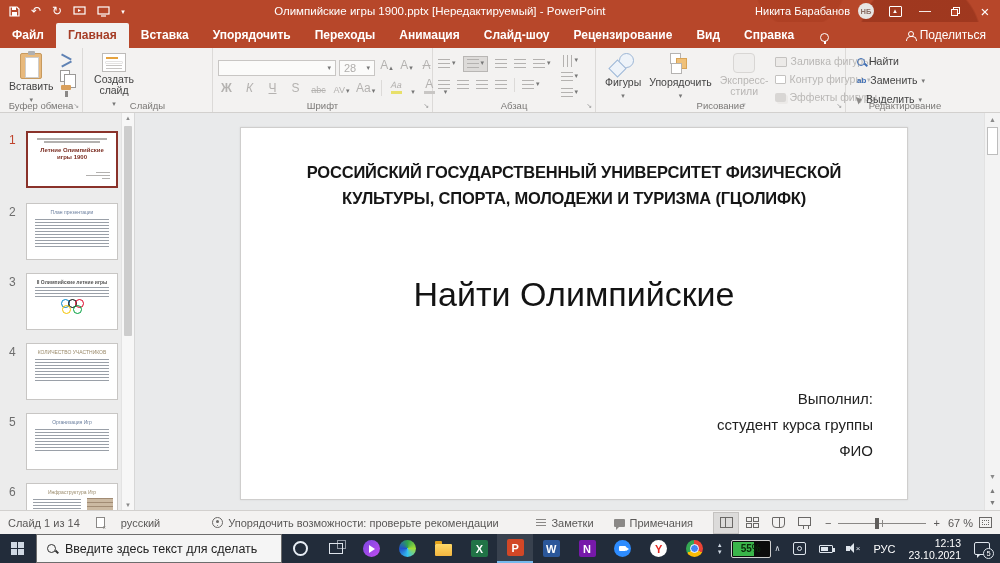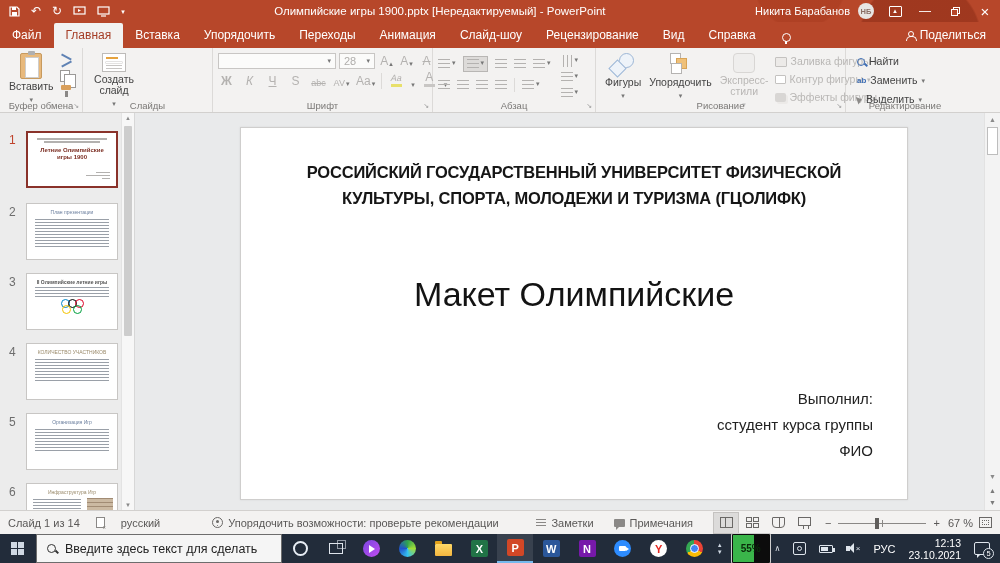--- a/index.html
+++ b/index.html
@@ -20,21 +20,21 @@
   .winbtns{display:flex;height:22px;}
   .winbtn{width:30px;display:flex;align-items:center;justify-content:center;font-size:12px;color:#fff;}
   .ribopt{width:13px;height:11px;border:1px solid #fff;border-radius:1px;display:flex;align-items:center;justify-content:center;font-size:7px;}
   .restore-ic{position:relative;width:9px;height:9px;}
   .restore-ic i{position:absolute;width:7px;height:7px;border:1px solid #fff;display:block;}
   .restore-ic i:first-child{top:0;right:0;}
   .restore-ic i:last-child{bottom:0;left:0;background:#b7472a;}
 
   
   .tabrow{position:absolute;top:22px;left:0;right:0;height:26px;background:#b7472a;display:flex;align-items:flex-end;color:#fff;font-size:12px;}
-  .tab{padding:5px 12px 6px;white-space:nowrap;cursor:default;}
+  .tab{padding:5px 12px 6px;white-space:nowrap;cursor:default;font-weight:bold;}
   .tab.active{background:#f3f2f1;color:#a53d26;border-radius:2px 2px 0 0;}
   .tellme{display:flex;align-items:center;gap:6px;margin-left:14px;padding-bottom:6px;color:#fbe2da;}
   .share{display:flex;align-items:center;gap:5px;margin-left:auto;margin-right:14px;padding-bottom:6px;}
   .bulb{width:9px;height:9px;border:1.2px solid #fff;border-radius:50%;position:relative;}
   .bulb::after{content:"";position:absolute;left:2.5px;bottom:-3px;width:2px;height:3px;background:#fff;}
   .person{width:9px;height:9px;position:relative;}
   .person::before{content:"";position:absolute;top:0;left:2.5px;width:4px;height:4px;border:1px solid #fff;border-radius:50%;}
   .person::after{content:"";position:absolute;bottom:-1px;left:0;width:9px;height:4px;border:1px solid #fff;border-bottom:none;border-radius:5px 5px 0 0;}
 
   
@@ -63,21 +63,21 @@
   .brush::before{content:"";position:absolute;left:1px;top:0;width:10px;height:5px;background:#d9a05c;border-radius:1px;}
   .brush::after{content:"";position:absolute;left:5px;top:6px;width:3px;height:6px;background:#8a8886;}
   .newslide{width:24px;height:19px;background:#fff;border:1px solid #bdbbb9;position:relative;}
   .newslide::before{content:"";position:absolute;left:3px;top:3px;width:12px;height:2px;background:#e6a33e;}
   .newslide::after{content:"";position:absolute;left:3px;top:8px;width:16px;height:1px;box-shadow:0 0 0 .5px #c8c6c4,0 3px 0 0 #c8c6c4,0 6px 0 0 #c8c6c4;}
   .lay-ic{width:13px;height:11px;border:1px solid #9b99c9;background:#eef0fa;position:relative;}
   .lay-ic::after{content:"";position:absolute;left:2px;top:2px;width:5px;height:5px;background:#8db3e2;}
   .res-ic{width:13px;height:11px;border:1px solid #b0a0d0;background:#f3eefc;position:relative;}
   .sec-ic{width:13px;height:11px;border-top:2px solid #e8a33d;background:repeating-linear-gradient(#c8c6c4 0 1px,transparent 1px 4px);}
   
-  .combo{height:16px;border:1px solid #c8c6c4;background:#fbfbfa;color:#b0aeac;display:flex;align-items:center;justify-content:space-between;padding:0 4px;font-size:11px;}
+  .combo{height:16px;border:1px solid #c8c6c4;background:#fbfbfa;color:#b0aeac;display:flex;align-items:center;justify-content:space-between;padding:0 4px;font-size:11px;margin-top:8px;}
   .fbtn{min-width:17px;height:17px;display:flex;align-items:flex-end;justify-content:center;padding-bottom:1px;font-size:12px;color:#b4b2b0;gap:1px;}
   .fbtn .bar{display:block;width:11px;height:3px;margin-top:1px;}
   .lines-ic{width:12px;height:10px;background:repeating-linear-gradient(to bottom,#b4b2b0 0 1.5px,transparent 1.5px 4px);}
   .pressed{background:#dddbd9;border:1px solid #b8b6b4;}
   
   .shape2{position:relative;width:26px;height:22px;}
   .shape2::before{content:"";position:absolute;right:2px;top:0;width:13px;height:13px;border:1.4px solid #9db7d6;border-radius:50% 50% 50% 0;background:#eef3f9;}
   .shape2::after{content:"";position:absolute;left:1px;bottom:0;width:11px;height:11px;border:1.4px solid #9db7d6;background:#eef3f9;transform:rotate(45deg);}
   .arrange-ic{position:relative;width:24px;height:22px;}
   .arrange-ic i{position:absolute;width:11px;height:11px;border:1px solid #b5b3b1;background:#fff;}
@@ -183,21 +183,21 @@
   .pp{background:#d24726;}
   .wd{background:#2b579a;}
   .on{background:#7719aa;}
   .zoomapp{width:17px;height:17px;border-radius:50%;background:#2d8cff;display:flex;align-items:center;justify-content:center;}
   .zoomapp i{width:7px;height:5px;background:#fff;border-radius:1px;position:relative;display:block;}
   .zoomapp i::after{content:"";position:absolute;right:-3px;top:0.5px;border-left:3px solid #fff;border-top:2px solid transparent;border-bottom:2px solid transparent;}
   .ya{width:17px;height:17px;border-radius:50%;background:#fff;color:#e52620;font-weight:bold;font-size:11px;display:flex;align-items:center;justify-content:center;}
   .chrome{width:17px;height:17px;border-radius:50%;background:conic-gradient(#ea4335 0 33%,#fbbc05 33% 66%,#34a853 66% 100%);position:relative;}
   .chrome::after{content:"";position:absolute;inset:4px;background:#4285f4;border:1.5px solid #fff;border-radius:50%;}
   .updn{display:flex;flex-direction:column;justify-content:center;gap:1px;width:16px;align-items:center;font-size:6px;color:#cfd8e3;}
-  .battwidget{width:44px;height:31px;background:#0c0c0c;border:1px solid #cfcfcf;border-radius:2px;align-self:center;position:relative;margin:0 4px;}
+  .battwidget{width:44px;height:18px;background:#0c0c0c;border:1px solid #cfcfcf;border-radius:2px;align-self:center;position:relative;margin:0 4px;}
   .battwidget i{position:absolute;left:1px;top:1px;bottom:1px;width:55%;background:#3ab54a;}
   .battwidget b{position:absolute;inset:0;display:flex;align-items:center;justify-content:center;font-size:10px;color:#0a2a0a;font-weight:bold;}
   .tray{margin-left:auto;display:flex;align-items:center;gap:13px;padding-right:10px;font-size:11px;}
   .tray .chev{font-size:8px;color:#dfe5ec;}
   .trayapp{width:13px;height:13px;border:1.3px solid #dfe5ec;border-radius:2px;position:relative;}
   .trayapp::after{content:"";position:absolute;inset:3px;border-radius:50%;border:1px solid #dfe5ec;}
   .batt-ic{width:14px;height:8px;border:1px solid #dfe5ec;border-radius:1px;position:relative;}
   .batt-ic::before{content:"";position:absolute;right:-3px;top:2px;width:2px;height:4px;background:#dfe5ec;}
   .batt-ic::after{content:"";position:absolute;left:1px;top:1px;bottom:1px;width:55%;background:#dfe5ec;}
   .spk{position:relative;width:14px;height:11px;}
@@ -547,21 +547,21 @@
     <span class="pup">▲</span>
     <span class="pthumb"></span>
     <span class="pdn">▼</span>
   </div>
 </div>
 
 <div class="canvas">
   <div class="slide">
     <div class="slide-header">РОССИЙСКИЙ ГОСУДАРСТВЕННЫЙ УНИВЕРСИТЕТ ФИЗИЧЕСКОЙ КУЛЬТУРЫ, СПОРТА, МОЛОДЕЖИ И ТУРИЗМА (ГЦОЛИФК)</div>
     <div class="slide-title">
-      <div>Макет Олимпийские</div>
+      <div>Найти Олимпийские</div>
     </div>
     <div class="credits">
       <div>Выполнил:</div>
       <div>сстудент курса группы</div>
       <div>ФИО</div>
     </div>
   </div>
 </div>
 
 <div class="vscroll">

